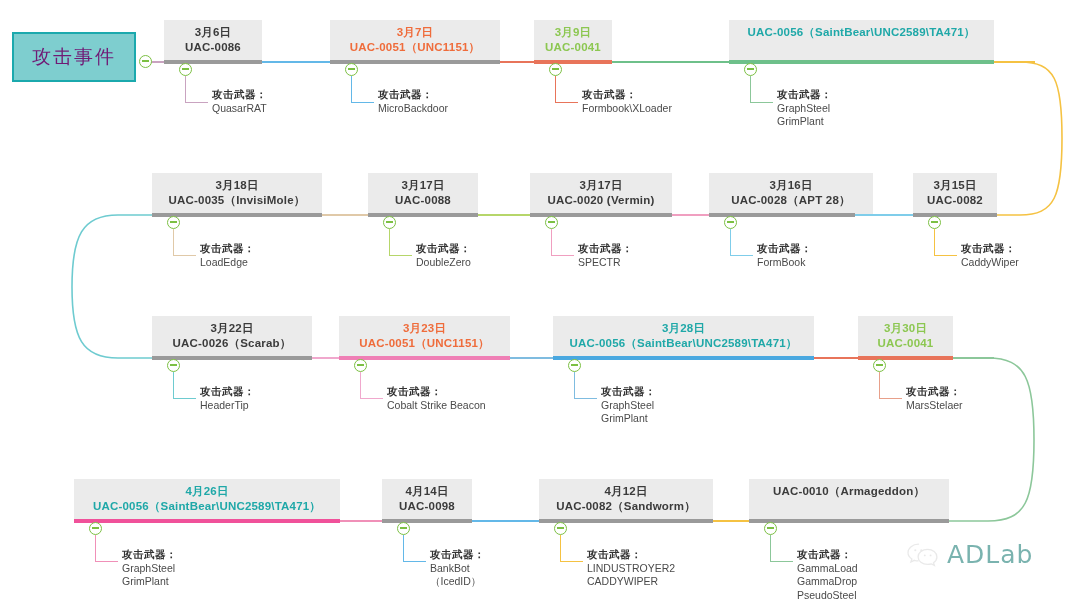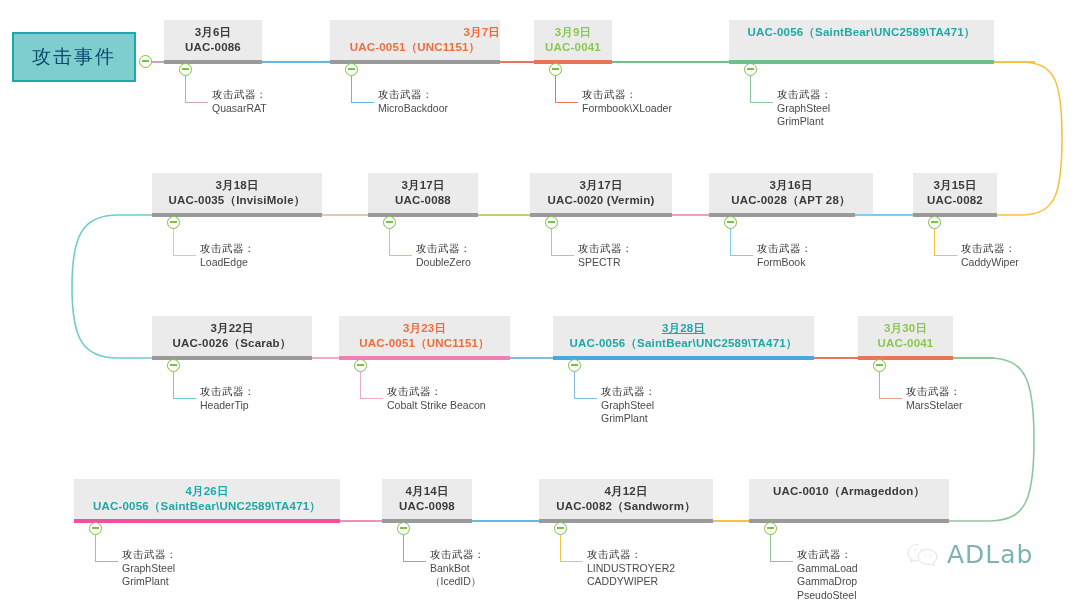--- a/index.html
+++ b/index.html
@@ -14,21 +14,21 @@
   #stage{position:absolute;left:0;top:0;width:1080px;height:604px;}
 
   
   .root-node{
     position:absolute;
     left:12px;top:32px;width:124px;height:50px;
     background:#7ececf;
     border:2px solid #1ba9ad;
     box-sizing:border-box;
     display:flex;align-items:center;justify-content:center;
-    font-size:19px;color:#0c4a6e;
+    font-size:19px;color:#701a75;
     letter-spacing:2px;
   }
 
   
   .evt{
     position:absolute;
     box-sizing:border-box;
     background:#ebebeb;
     text-align:center;
     padding-top:5px;
@@ -67,21 +67,21 @@
   .elbow .h{position:absolute;left:0;height:1.4px;}
 
   
   .wlabel{
     position:absolute;
     font-size:10.5px;
     line-height:13.5px;
     color:#4a4a4a;
     white-space:nowrap;
   }
-  .wlabel .wt{font-weight:normal;color:#333;letter-spacing:.5px;}
+  .wlabel .wt{font-weight:bold;color:#333;letter-spacing:.5px;}
   .wlabel .wi{display:block;}
 
   
   #curves{position:absolute;left:0;top:0;width:1080px;height:604px;pointer-events:none;}
 
   
   .wm{
     position:absolute;
     left:906px;top:540px;
     display:flex;align-items:center;gap:7px;
@@ -116,21 +116,21 @@
       </div>
       <div class="seg" style="left: 164px; top: 60px; width: 98px; background: rgb(154, 154, 154);"></div>
       <div class="seg thin" style="left: 262px; top: 61px; width: 68px; background: rgb(99, 184, 232);"></div>
       <div class="knob" style="left: 179px; top: 63px;"></div>
       <div class="elbow" style="left: 185px; top: 76px;">
         <div class="v" style="height: 27px; background: rgb(201, 163, 192);"></div>
         <div class="h" style="top: 26px; width: 23px; background: rgb(201, 163, 192);"></div>
       </div>
       <div class="wlabel" style="left: 212px; top: 88px;"><span class="wt">攻击武器：</span><span class="wi">QuasarRAT</span></div>
       <div class="evt" style="left: 330px; width: 170px; top: 20px; height: 42px;">
-        <span class="d1" style="color: rgb(239, 108, 59); text-align: right;">3月7日</span>
+        <span class="d1" style="color: rgb(239, 108, 59);">3月7日</span>
         <span class="d2" style="color: rgb(239, 108, 59);">UAC-0051（UNC1151）</span>
       </div>
       <div class="seg" style="left: 330px; top: 60px; width: 170px; background: rgb(154, 154, 154);"></div>
       <div class="seg thin" style="left: 500px; top: 61px; width: 34px; background: rgb(232, 116, 90);"></div>
       <div class="knob" style="left: 345px; top: 63px;"></div>
       <div class="elbow" style="left: 351px; top: 76px;">
         <div class="v" style="height: 27px; background: rgb(99, 184, 232);"></div>
         <div class="h" style="top: 26px; width: 23px; background: rgb(99, 184, 232);"></div>
       </div>
       <div class="wlabel" style="left: 378px; top: 88px;"><span class="wt">攻击武器：</span><span class="wi">MicroBackdoor</span></div>
@@ -234,21 +234,21 @@
       </div>
       <div class="seg" style="left: 339px; top: 356px; width: 171px; background: rgb(239, 127, 181);"></div>
       <div class="seg thin" style="left: 510px; top: 357px; width: 43px; background: rgb(127, 188, 224);"></div>
       <div class="knob" style="left: 354px; top: 359px;"></div>
       <div class="elbow" style="left: 360px; top: 372px;">
         <div class="v" style="height: 27px; background: rgb(240, 168, 205);"></div>
         <div class="h" style="top: 26px; width: 23px; background: rgb(240, 168, 205);"></div>
       </div>
       <div class="wlabel" style="left: 387px; top: 385px;"><span class="wt">攻击武器：</span><span class="wi">Cobalt Strike Beacon</span></div>
       <div class="evt" style="left: 553px; width: 261px; top: 316px; height: 42px;">
-        <span class="d1" style="color: rgb(31, 168, 168); text-decoration: underline;">3月28日</span>
+        <span class="d1" style="color: rgb(31, 168, 168);">3月28日</span>
         <span class="d2" style="color: rgb(31, 168, 168);">UAC-0056（SaintBear\UNC2589\TA471）</span>
       </div>
       <div class="seg" style="left: 553px; top: 356px; width: 261px; background: rgb(74, 168, 224);"></div>
       <div class="seg thin" style="left: 814px; top: 357px; width: 44px; background: rgb(232, 116, 90);"></div>
       <div class="knob" style="left: 568px; top: 359px;"></div>
       <div class="elbow" style="left: 574px; top: 372px;">
         <div class="v" style="height: 27px; background: rgb(127, 188, 224);"></div>
         <div class="h" style="top: 26px; width: 23px; background: rgb(127, 188, 224);"></div>
       </div>
       <div class="wlabel" style="left: 601px; top: 385px;"><span class="wt">攻击武器：</span><span class="wi">GraphSteel</span><span class="wi">GrimPlant</span></div>

